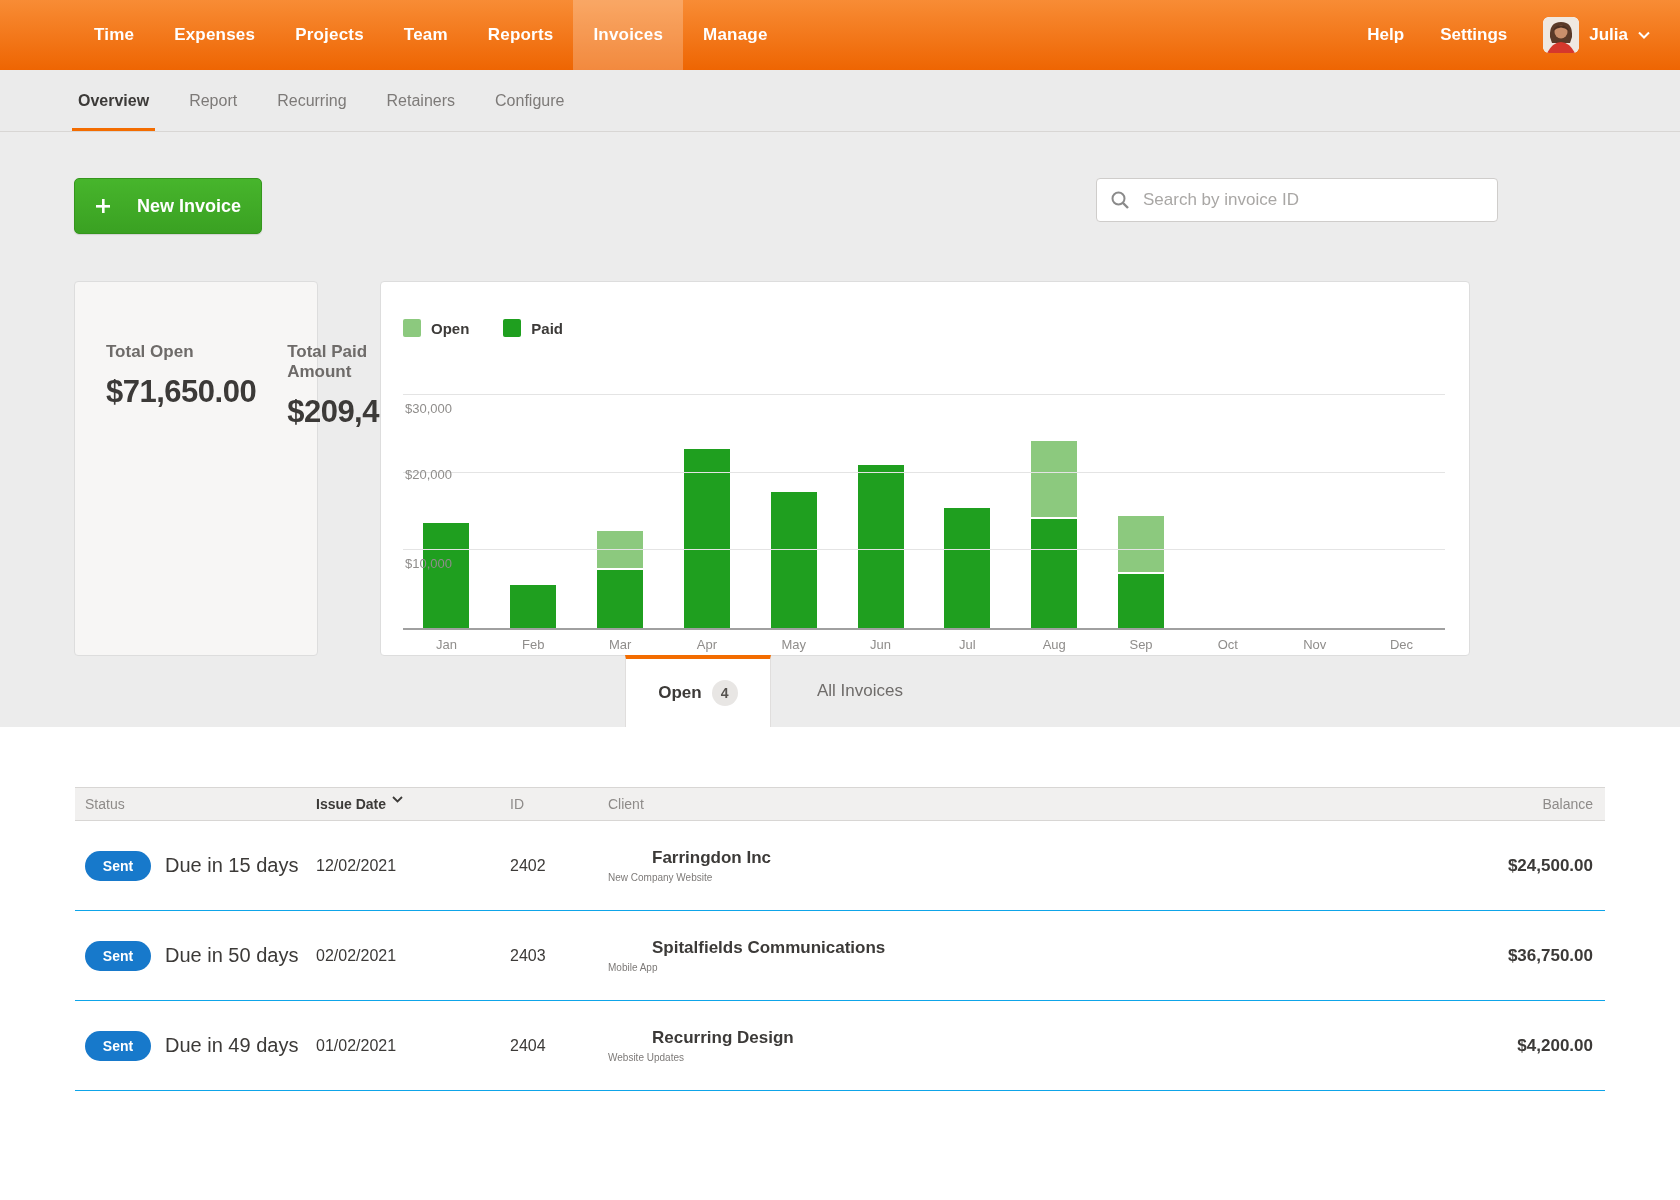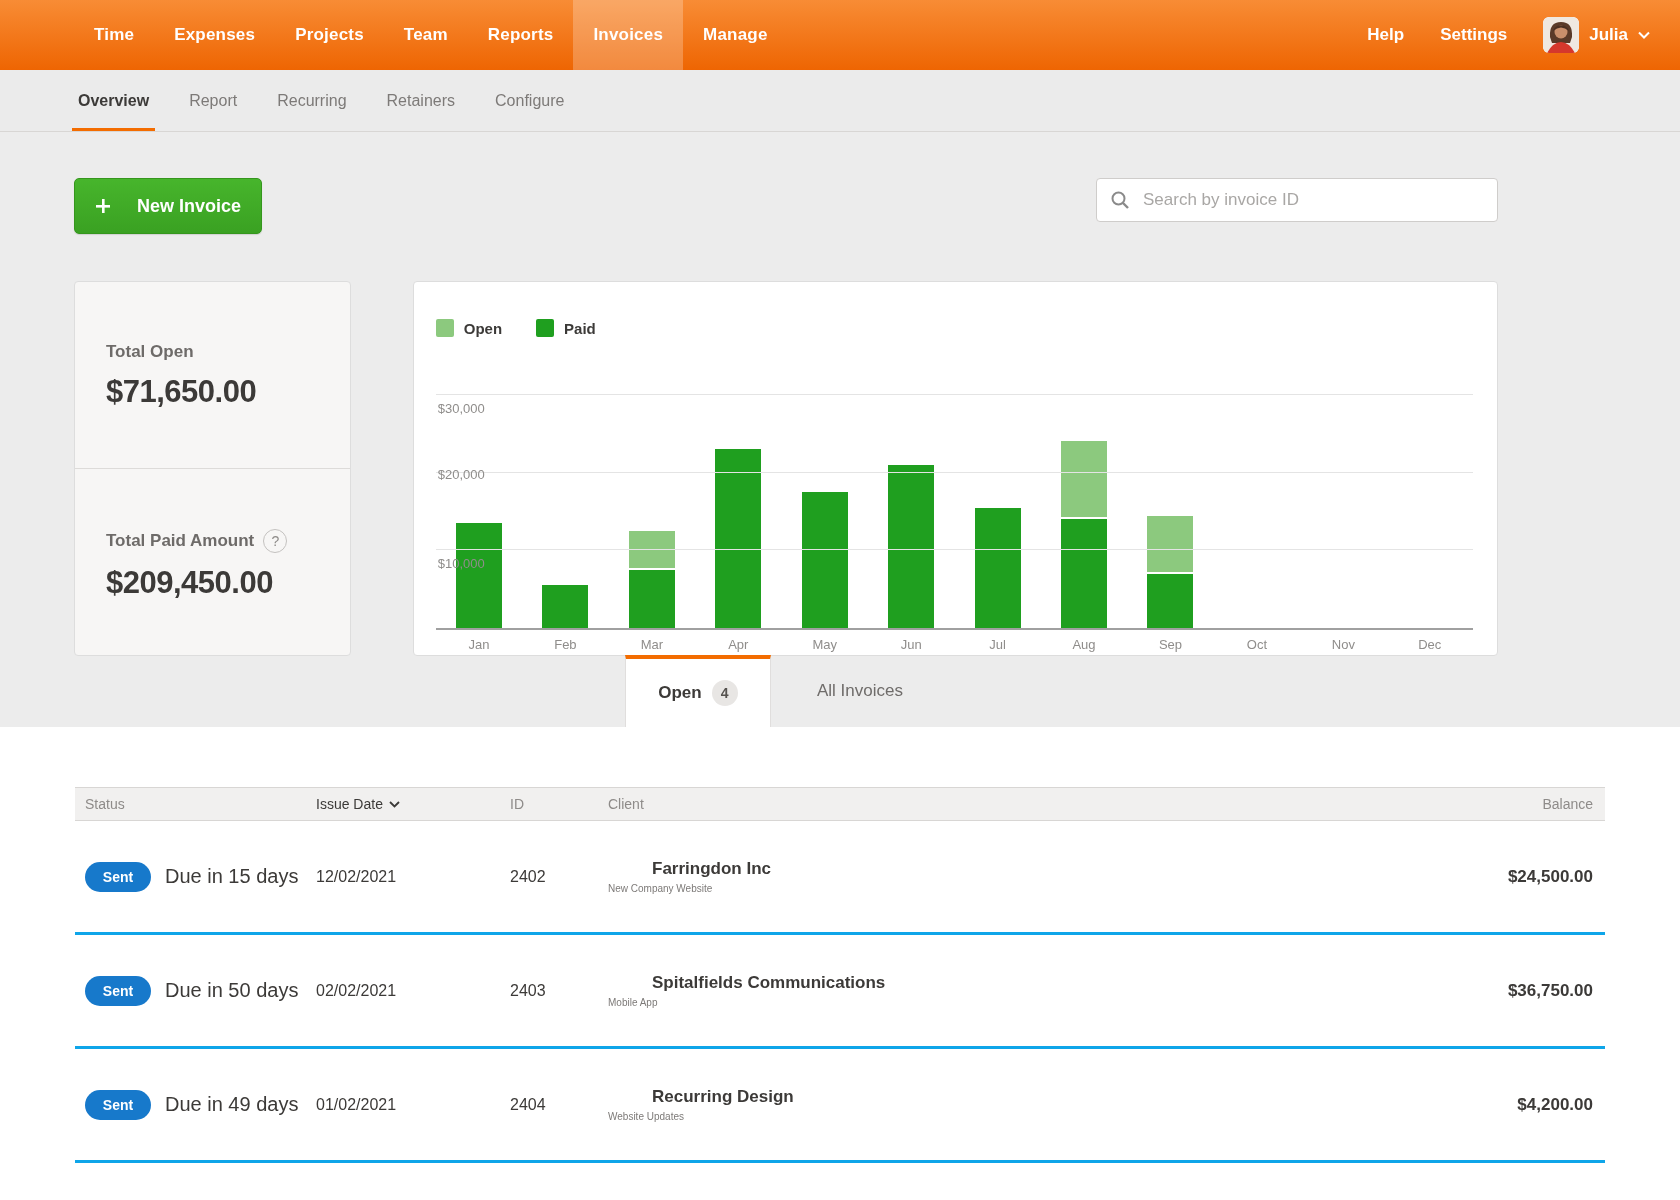--- a/index.html
+++ b/index.html
@@ -38,22 +38,22 @@
     font-family:"Liberation Sans", sans-serif; box-shadow:0 1px 1px rgba(0,0,0,.12); }
   .search-box { position:relative; width:402px; height:44px; }
   .search-box input { width:100%; height:100%; border:1px solid #cfcdcb; border-radius:4px;
     padding:0 12px 0 46px; font-size:17px; color:#3c3a38; outline:none;
     font-family:"Liberation Sans", sans-serif; }
   .search-box input::placeholder { color:#a9a7a5; }
   .search-icon { position:absolute; left:14px; top:12px; }
 
   
   .cards { display:flex; gap:62px; margin-top:47px; width:1424px; }
-  .summary-card { width:278px; height:375px; background:#f7f6f5; border:1px solid #ddd;
-    border-radius:4px; display:flex; flex-direction:column; }
+  .summary-card { width:244px; height:375px; background:#f7f6f5; border:1px solid #ddd;
+    border-radius:4px; display:flex; }
   .summary-section { flex:1; padding:60px 0 0 31px; }
   .summary-label-row { display:flex; align-items:center; gap:9px; }
   .summary-label { font-size:17px; font-weight:700; color:#6e6b69; }
   .help-circle { width:24px; height:24px; border:1px solid #c4c2c0; border-radius:50%;
     color:#8e8b89; font-size:14px; display:flex; align-items:center; justify-content:center;
     cursor:pointer; background:transparent; }
   .summary-value { margin-top:12px; font-size:31px; font-weight:700; color:#3c3a38; letter-spacing:-.5px; }
   .summary-divider { height:1px; background:#dddbd9; }
 
   .chart-card { width:1090px; height:375px; background:#fff; border:1px solid #ddd;
@@ -86,23 +86,23 @@
     padding:0 12px; font-size:17px; color:#6f6c6a; cursor:pointer; }
 
   
   .main-white { background:#fff; padding:60px 75px 0; }
   .table { width:1530px; }
   .row-grid { display:grid; grid-template-columns:231px 194px 98px 1fr 210px;
     align-items:center; padding:0 10px; }
   .thead { height:34px; background:#f1f0ef; border-top:1px solid #d8d6d4;
     border-bottom:1px solid #d8d6d4; }
   .th { font-size:14px; color:#8e8b89; }
-  .th-sort { color:#3c3a38; font-weight:400; display:flex; align-items:center; gap:6px; cursor:pointer; }
+  .th-sort { color:#3c3a38; font-weight:700; display:flex; align-items:flex-start; gap:6px; cursor:pointer; }
   .th-balance { text-align:right; padding-right:2px; }
-  .trow { height:114px; border-bottom:3px solid #0ea5e9; cursor:pointer; background:#fff; }
+  .trow { height:90px; border-bottom:1px solid #0ea5e9; cursor:pointer; background:#fff; }
   .cell-status { display:flex; align-items:center; gap:14px; }
   .badge { min-width:66px; height:30px; padding:0 14px; border-radius:16px;
     background:var(--badge-blue,#1779cb); color:#fff; font-size:14px; font-weight:700;
     display:inline-flex; align-items:center; justify-content:center; }
   .due-text { font-size:20px; color:#3c3a38; }
   .cell-plain { font-size:16px; color:#3c3a38; }
   .client-name { font-size:17px; font-weight:700; color:#3c3a38;margin-left:44px; }
   .client-project { font-size:10px; color:#7d7a78; margin-top:4px; }
   .cell-balance { text-align:right; font-size:17px; font-weight:700; color:#3c3a38; padding-right:2px; }
 </style>

